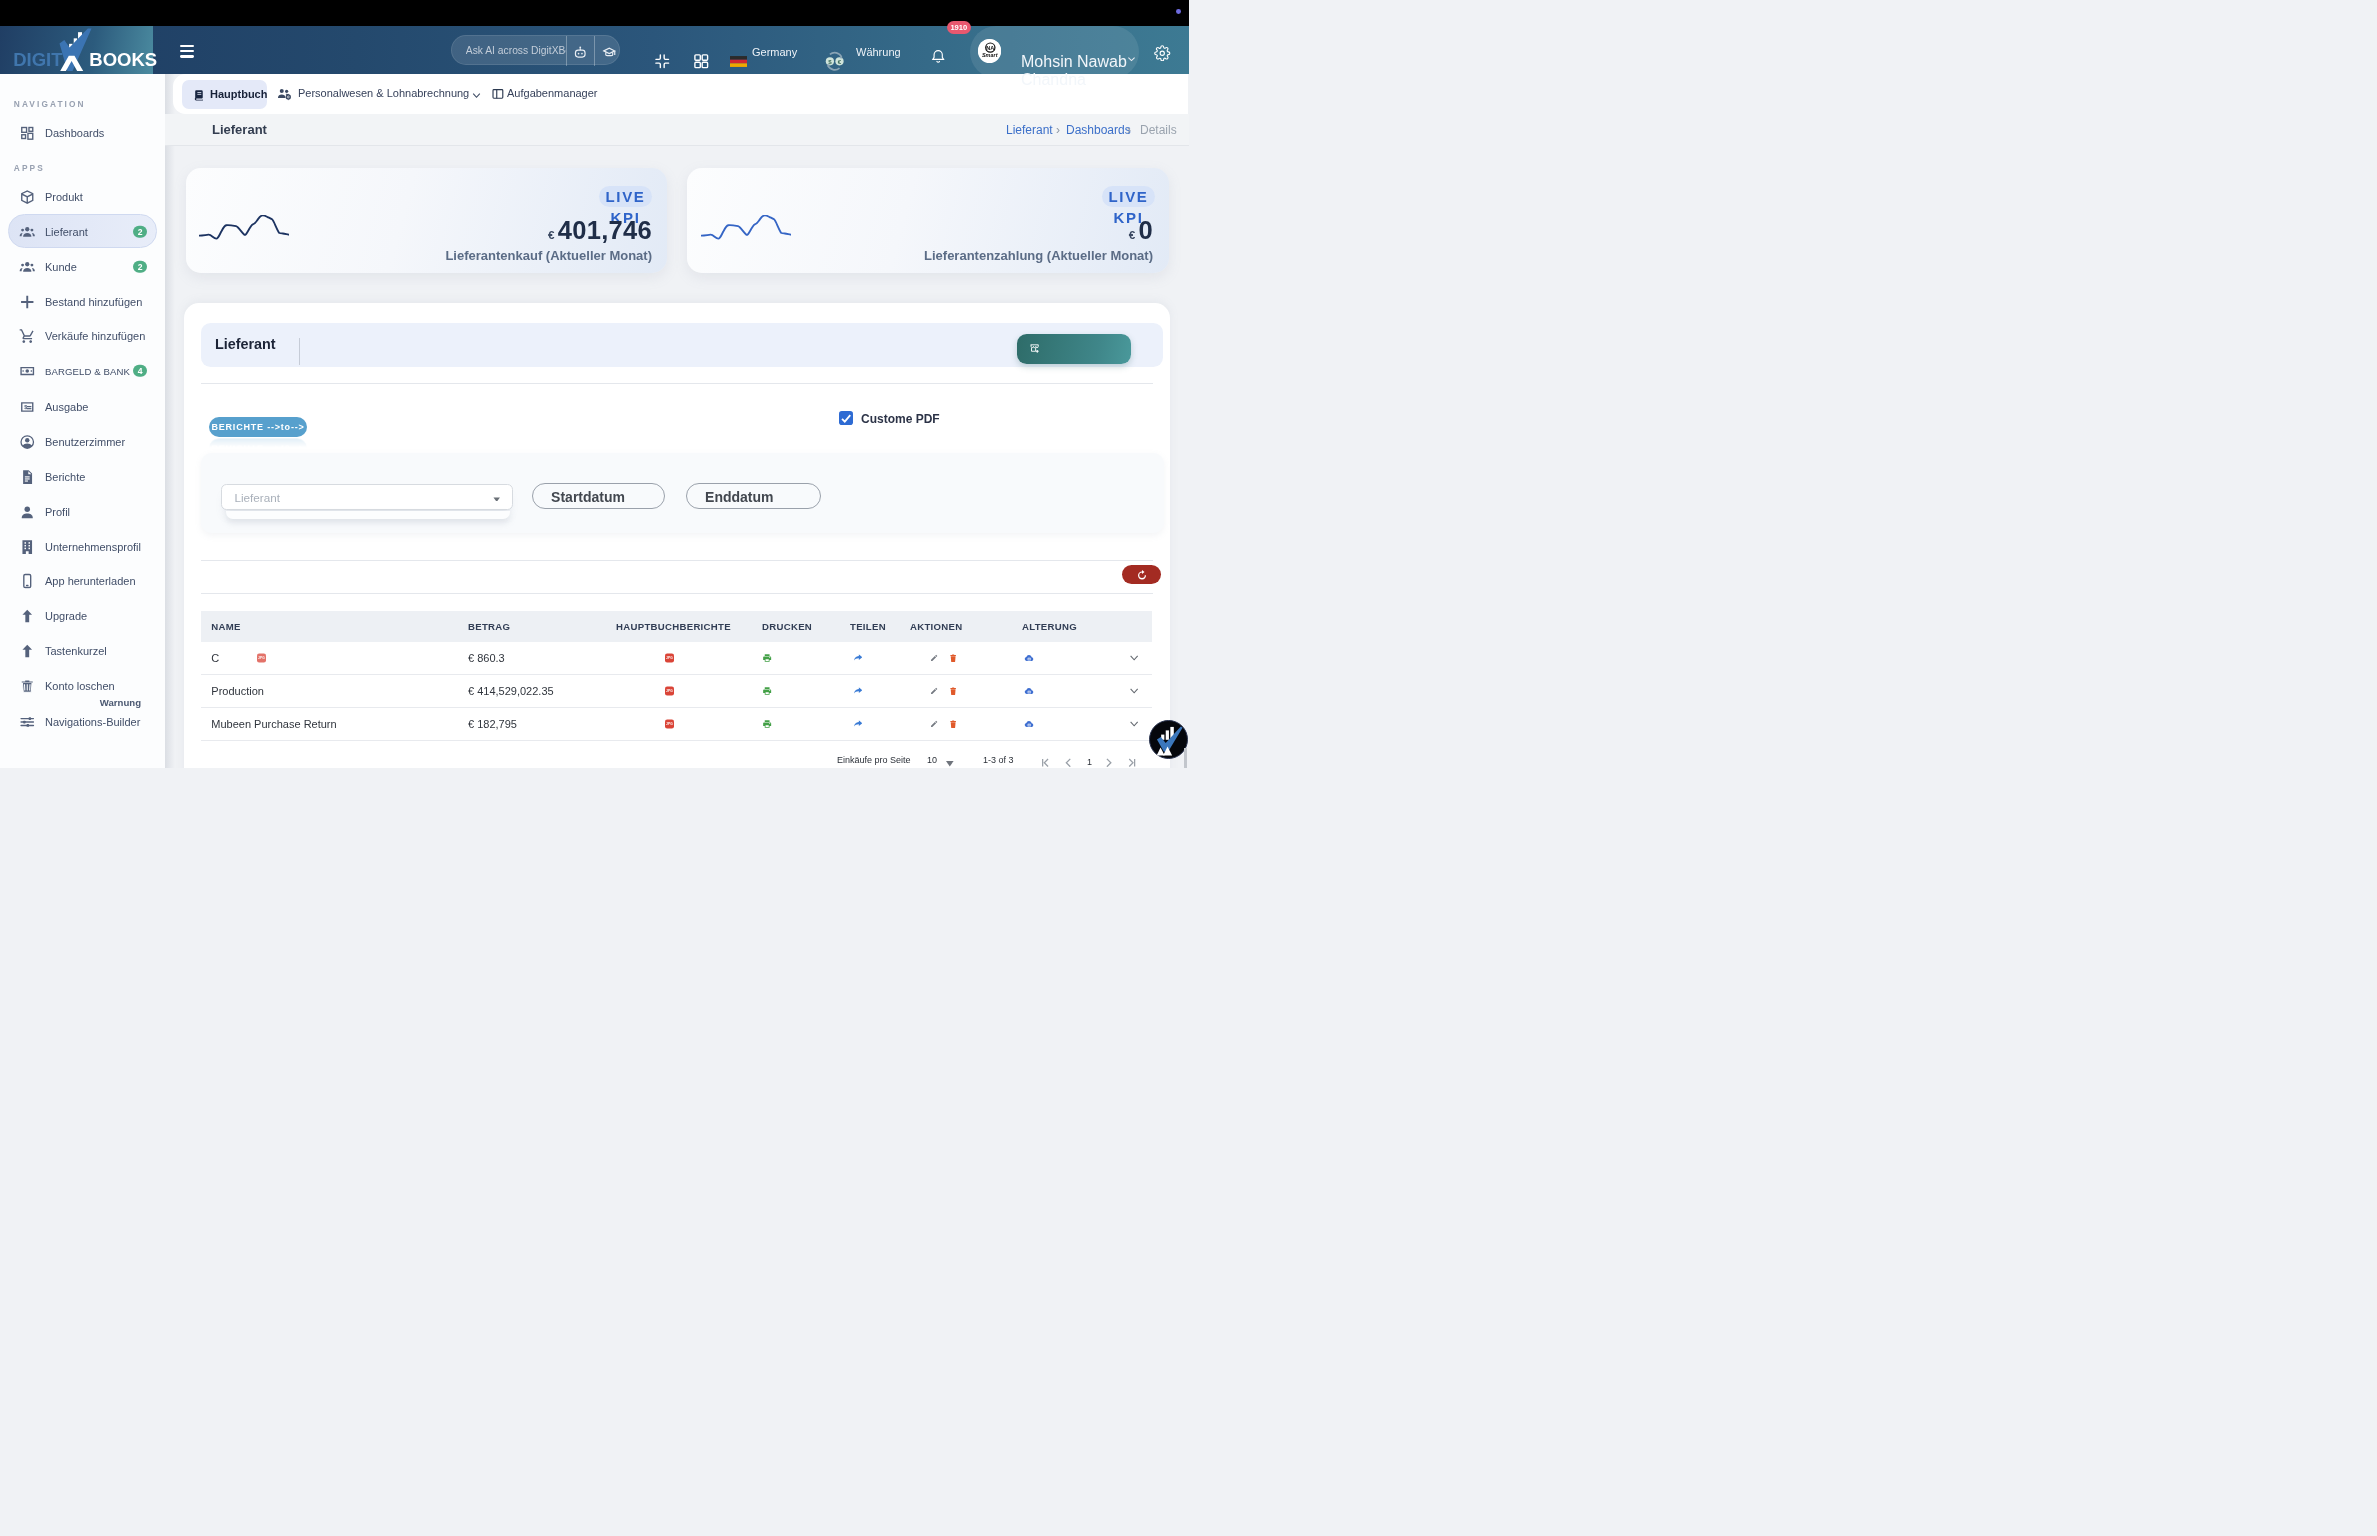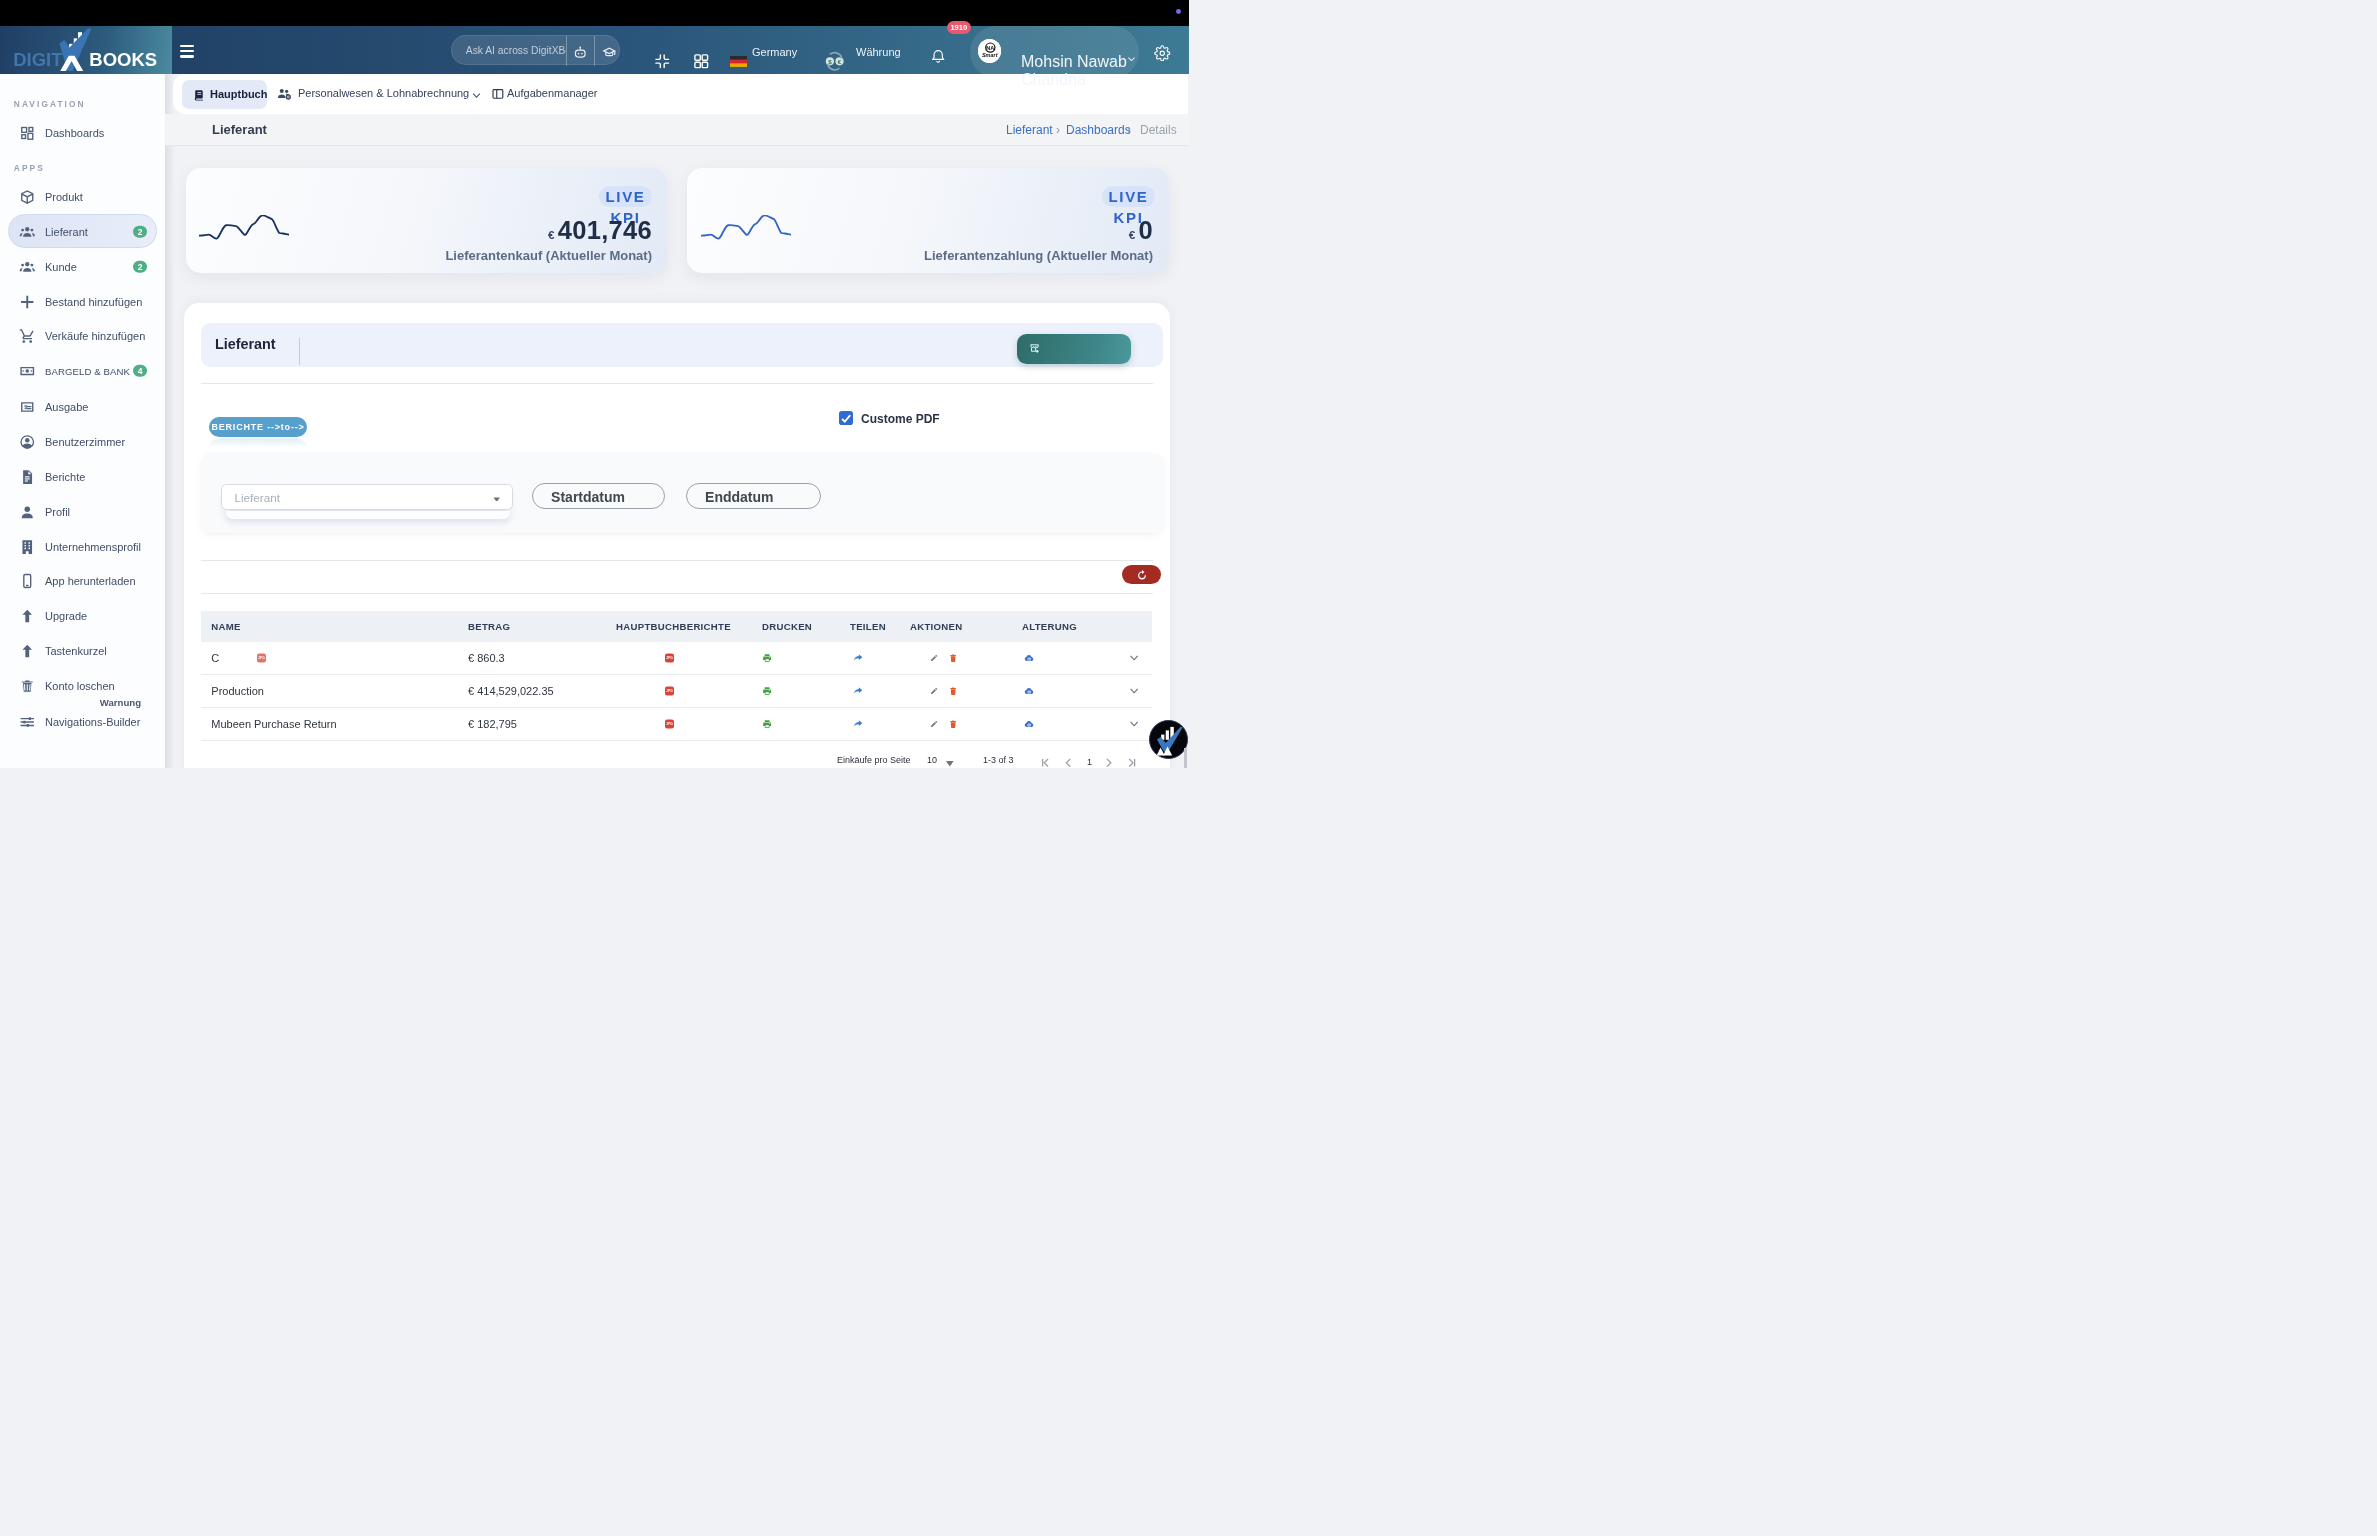--- a/index.html
+++ b/index.html
@@ -6,21 +6,21 @@
 html,body { width:1189px; height:768px; overflow:hidden; }
 body { font-family:"Liberation Sans", sans-serif; background:#f0f2f5; position:relative; }
 .abs { position:absolute; }
 
 
 #blackbar { left:0; top:0; width:1189px; height:25.5px; background:#000; z-index:40; }
 #pdot { left:1176px; top:9px; width:4.8px; height:4.8px; border-radius:50%; background:#6f6ce0; z-index:41; }
 
 
 #header { left:0; top:25.5px; width:1189px; height:48px; background:linear-gradient(90deg,#1e3c62 0%,#24496d 30%,#2b567b 55%,#38708c 85%,#3d7a93 100%); z-index:30; }
-#logoblock { left:0; top:0; width:172px; height:48px; background:linear-gradient(100deg,#203e64 0%,#2c5b7d 60%,#4b8ba0 100%); }
+#logoblock { left:0; top:0; width:153px; height:48px; background:linear-gradient(100deg,#203e64 0%,#2c5b7d 60%,#4b8ba0 100%); }
 #burger { left:180px; top:19px; width:13.8px; height:13px; z-index:32; }
 #burger div { height:2.1px; background:#fff; border-radius:1.4px; margin-bottom:3.4px; }
 
 
 #search { left:451px; top:9.6px; width:169px; height:30px; border-radius:15px; background:rgba(255,255,255,0.12); border:0.7px solid rgba(255,255,255,0.10); z-index:32; }
 #search .ph { position:absolute; left:13.8px; top:9px; font-size:10.3px; color:#c3cdd9; white-space:nowrap; overflow:hidden; width:100px; }
 #search .d1 { position:absolute; left:114px; top:0; width:0.7px; height:30px; background:rgba(255,255,255,0.30); }
 #search .d2 { position:absolute; left:142px; top:0; width:0.7px; height:30px; background:rgba(255,255,255,0.30); }
 
 .hicon { z-index:32; }

